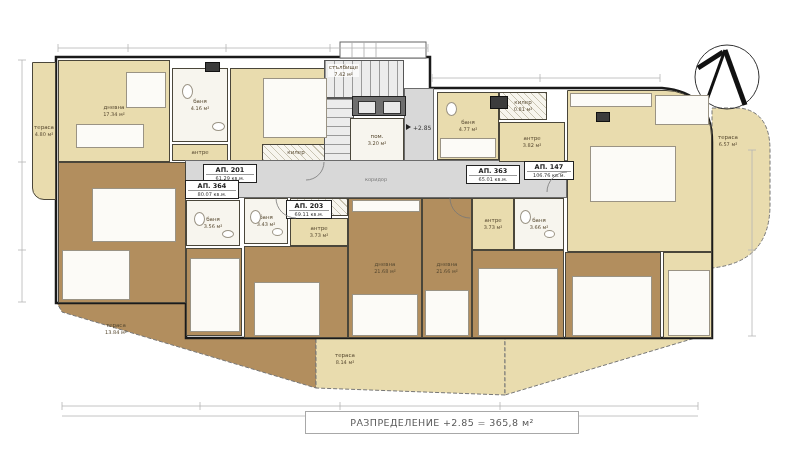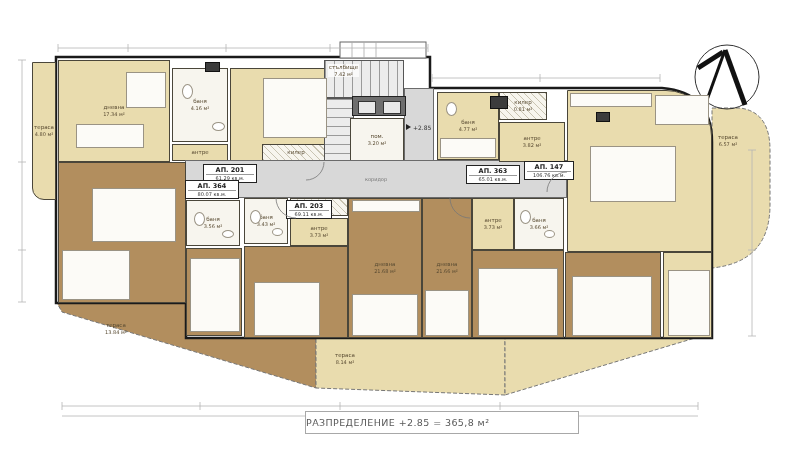--- a/index.html
+++ b/index.html
@@ -26,21 +26,21 @@
   .elev{position:absolute;background:#6e6e6e;border:1px solid #222;box-sizing:border-box;z-index:2;}
   .elev .car{position:absolute;background:#e8e8e8;border:1px solid #333;}
   .tag{position:absolute;background:#fff;border:1px solid #222;text-align:center;z-index:4;
     box-sizing:border-box;padding:1px 2px;}
   .tag .id{display:block;font-size:6.5px;font-weight:bold;color:#1d1d1d;white-space:nowrap;}
   .tag .ar{display:block;font-size:5px;color:#333;border-top:1px solid #999;white-space:nowrap;}
   .level{position:absolute;z-index:4;font-size:6px;color:#333;white-space:nowrap;}
   .level::before{content:"";display:inline-block;width:0;height:0;margin-right:2px;
     border-left:5px solid #222;border-top:3px solid transparent;border-bottom:3px solid transparent;}
   #titlebar{position:absolute;left:305px;top:411px;width:272px;height:21px;z-index:6;
-    background:#fff;border:1px solid #a8a8a8;display:flex;align-items:center;justify-content:flex-start;}
+    background:#fff;border:1px solid #a8a8a8;display:flex;align-items:center;justify-content:center;}
   #titlebar span{font-size:9.5px;color:#5a5a5a;letter-spacing:.4px;}
   .corr-lbl{font-size:5px;color:#777;}
 </style>
 </head>
 <body>
 
 <div id="plan">
 
   <svg id="under" class="layer" width="800" height="471">
 

